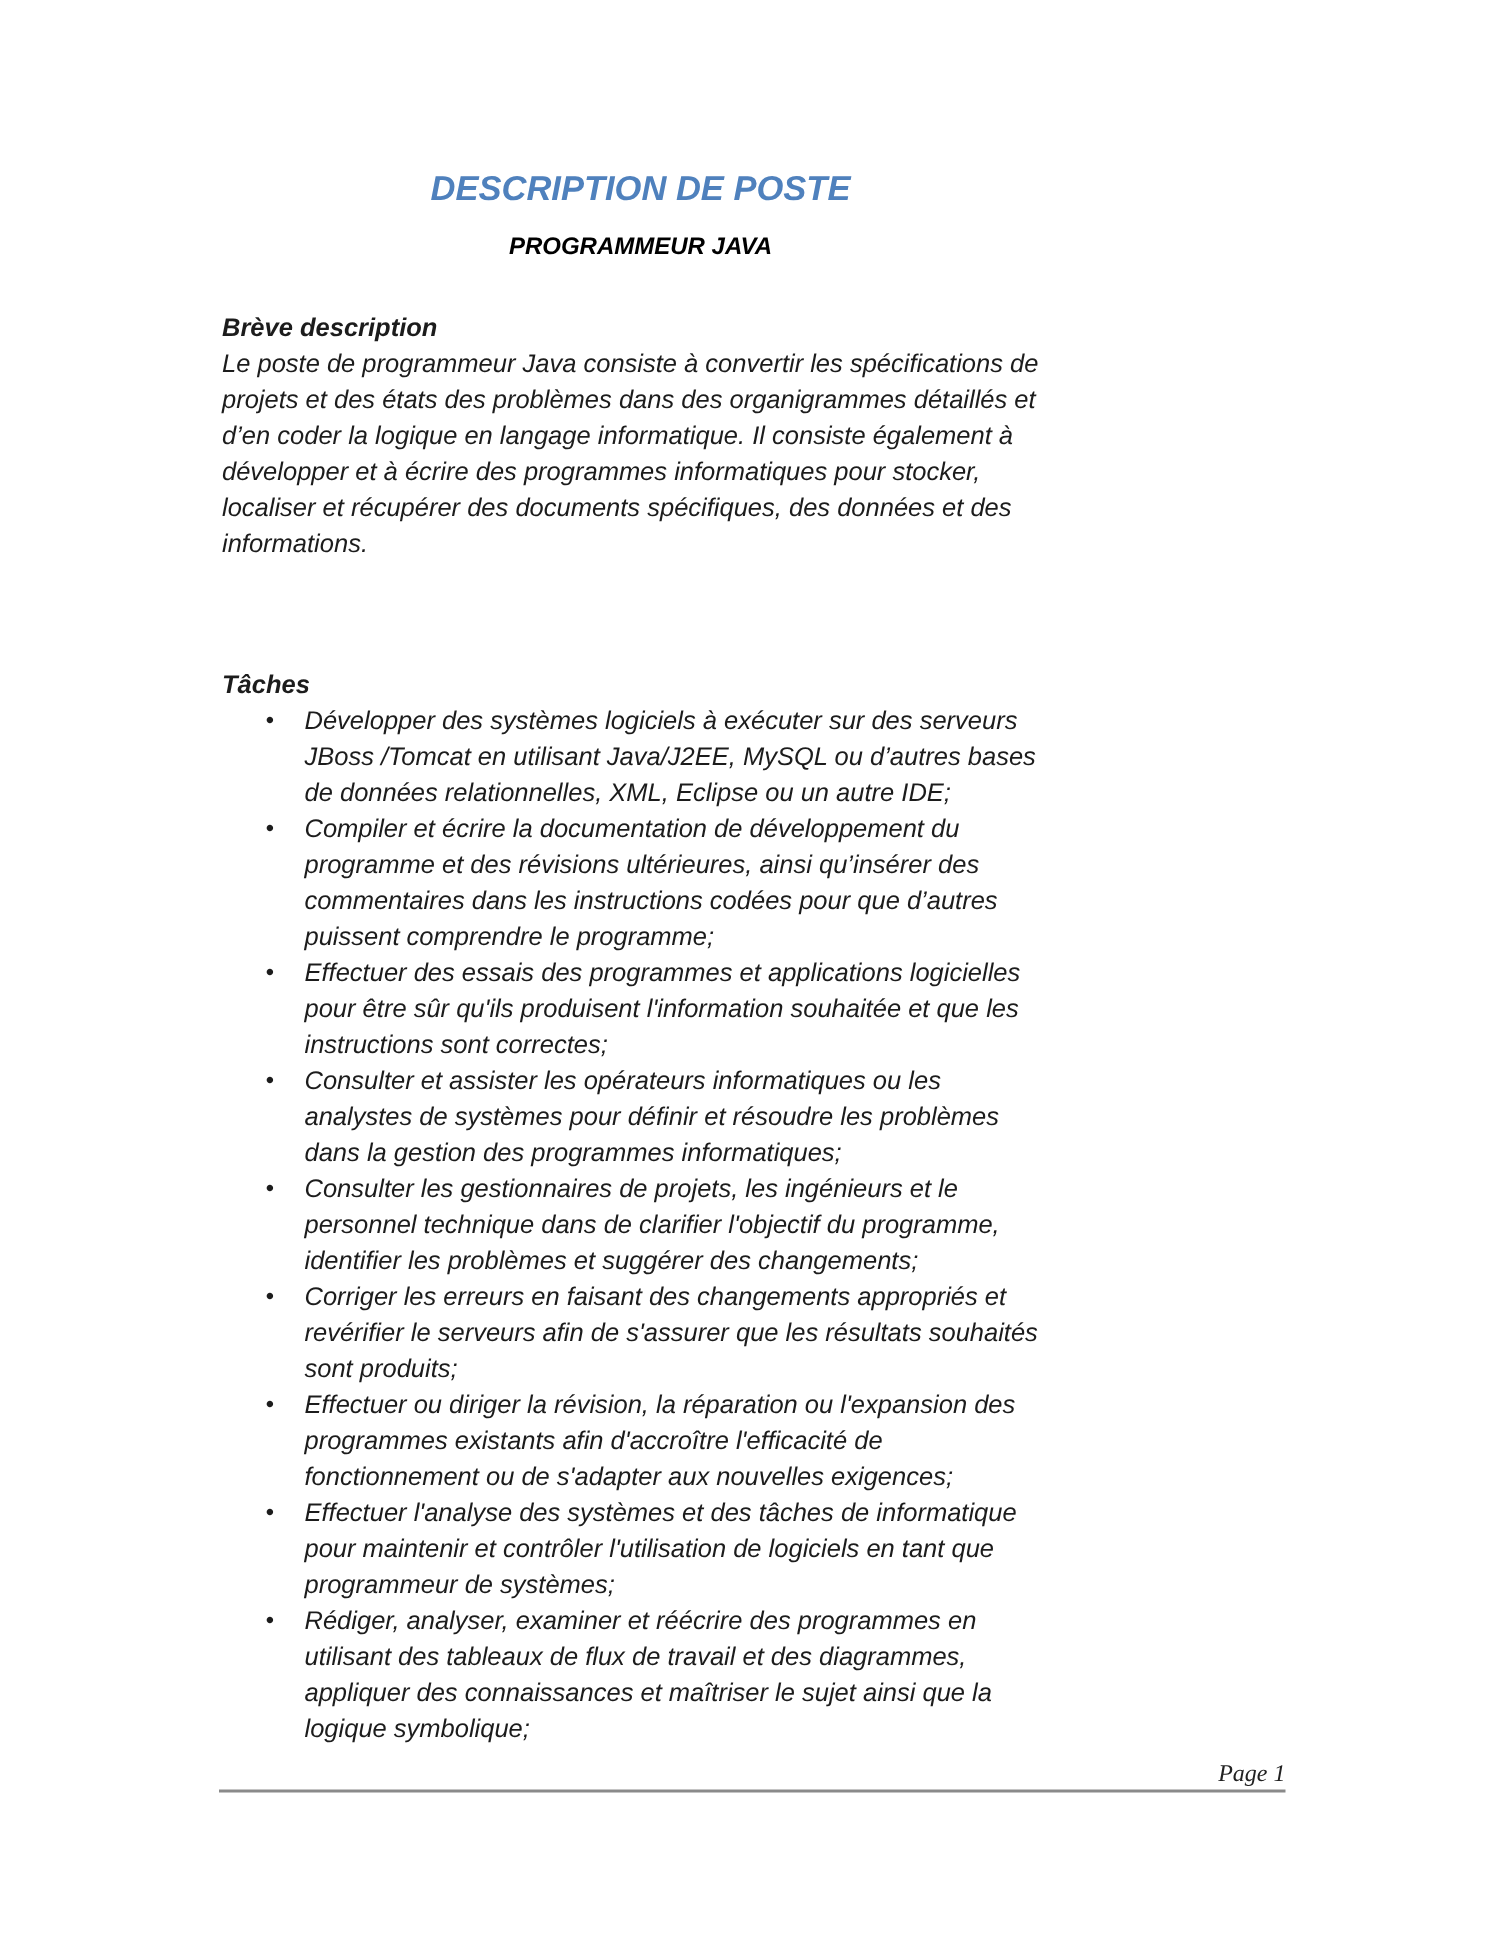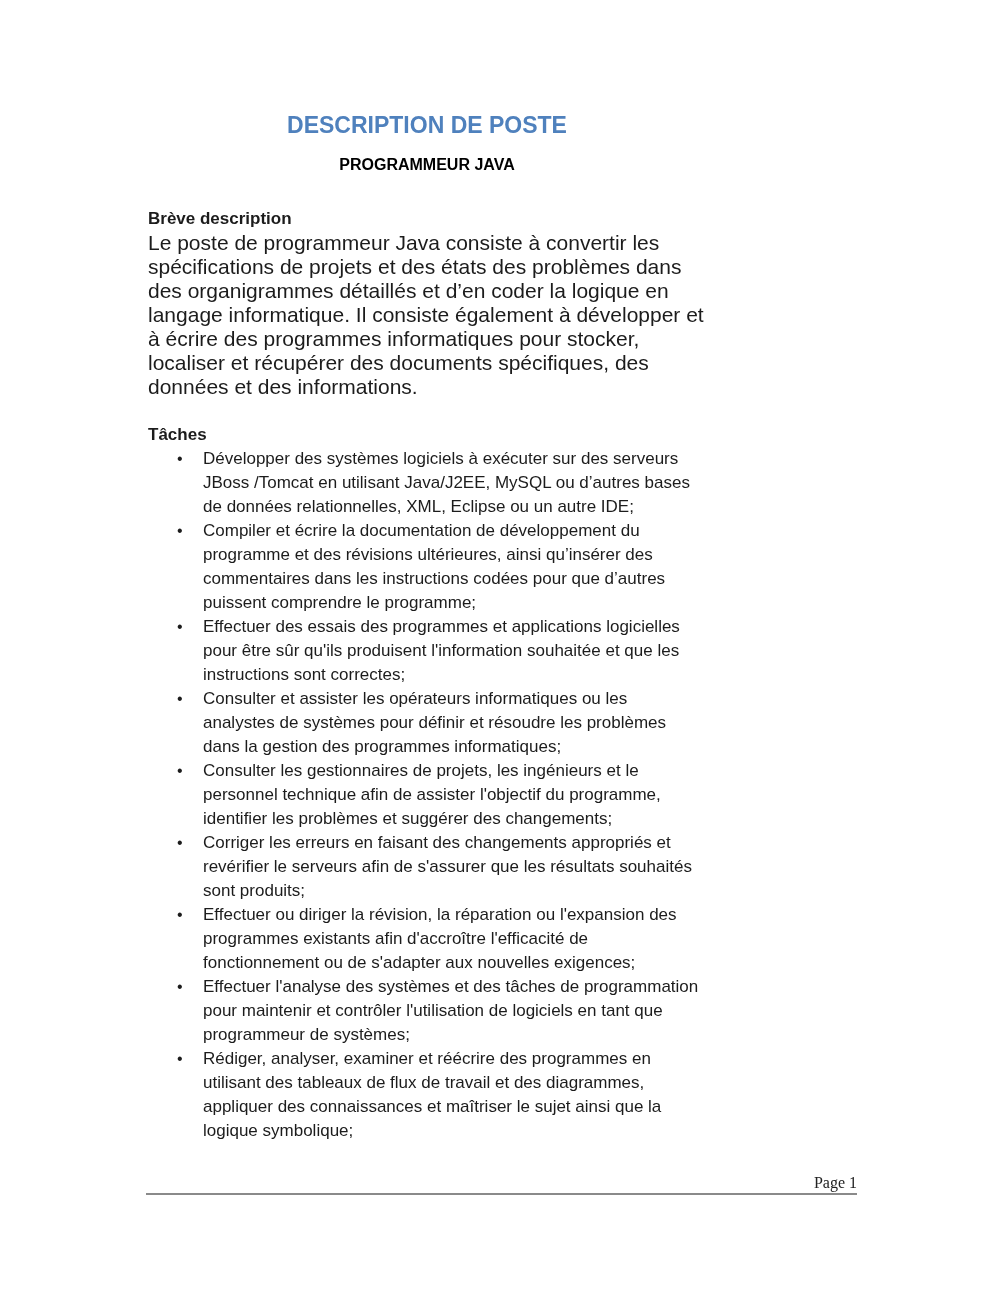--- a/index.html
+++ b/index.html
@@ -4,20 +4,21 @@
 <style>
   html, body { margin: 0; padding: 0; background: #ffffff; }
   .page {
     position: relative;
     width: 1000px;
     height: 1206px;
     background: #ffffff;
     overflow: hidden;
     font-family: "Liberation Sans", "DejaVu Sans", sans-serif;
     color: #1c1c1c;
+    font-style: italic;
   }
   .content {
     position: absolute;
     left: 148px;
     top: 0;
     width: 558px;
   }
   .doc-type {
     margin: 110px 0 0 0;
     font-size: 23px;
@@ -34,24 +35,24 @@
     color: #000000;
   }
   .section-heading {
     margin: 0;
     font-size: 17px;
     font-weight: bold;
     line-height: 24px;
     color: #1c1c1c;
   }
   .brief-heading { margin-top: 25px; }
-  .tasks-heading { margin-top: 24px; }
+  .tasks-heading { margin-top: 70px; }
   .brief-body {
     margin: 0;
-    font-size: 21px;
+    font-size: 17px;
     line-height: 24px;
     width: 556px;
   }
   ul.tasks {
     margin: 0;
     padding: 0 0 0 55px;
     list-style: none;
     font-size: 17px;
     line-height: 24px;
   }
@@ -99,23 +100,23 @@
 
     <p class="brief-body">Le poste de programmeur Java consiste à convertir les spécifications de projets et des états des problèmes dans des organigrammes détaillés et d’en coder la logique en langage informatique. Il consiste également à développer et à écrire des programmes informatiques pour stocker, localiser et récupérer des documents spécifiques, des données et des informations.</p>
 
     <h3 class="section-heading tasks-heading">Tâches</h3>
 
     <ul class="tasks">
       <li>Développer des systèmes logiciels à exécuter sur des serveurs JBoss /Tomcat en utilisant Java/J2EE, MySQL ou d’autres bases de données relationnelles, XML, Eclipse ou un autre IDE;</li>
       <li>Compiler et écrire la documentation de développement du programme et des révisions ultérieures, ainsi qu’insérer des commentaires dans les instructions codées pour que d’autres puissent comprendre le programme;</li>
       <li>Effectuer des essais des programmes et applications logicielles pour être sûr qu'ils produisent l'information souhaitée et que les instructions sont correctes;</li>
       <li>Consulter et assister les opérateurs informatiques ou les analystes de systèmes pour définir et résoudre les problèmes dans la gestion des programmes informatiques;</li>
-      <li>Consulter les gestionnaires de projets, les ingénieurs et le personnel technique afin de assister l'objectif du programme, identifier les problèmes et suggérer des changements;</li>
+      <li>Consulter les gestionnaires de projets, les ingénieurs et le personnel technique dans de clarifier l'objectif du programme, identifier les problèmes et suggérer des changements;</li>
       <li>Corriger les erreurs en faisant des changements appropriés et revérifier le serveurs afin de s'assurer que les résultats souhaités sont produits;</li>
       <li>Effectuer ou diriger la révision, la réparation ou l'expansion des programmes existants afin d'accroître l'efficacité de fonctionnement ou de s'adapter aux nouvelles exigences;</li>
-      <li>Effectuer l'analyse des systèmes et des tâches de programmation pour maintenir et contrôler l'utilisation de logiciels en tant que programmeur de systèmes;</li>
+      <li>Effectuer l'analyse des systèmes et des tâches de informatique pour maintenir et contrôler l'utilisation de logiciels en tant que programmeur de systèmes;</li>
       <li>Rédiger, analyser, examiner et réécrire des programmes en utilisant des tableaux de flux de travail et des diagrammes, appliquer des connaissances et maîtriser le sujet ainsi que la logique symbolique;</li>
     </ul>
   </div>
 
   <div class="footer-rule"></div>
   <div class="page-number">Page 1</div>
 </div>
 
 </body></html>

